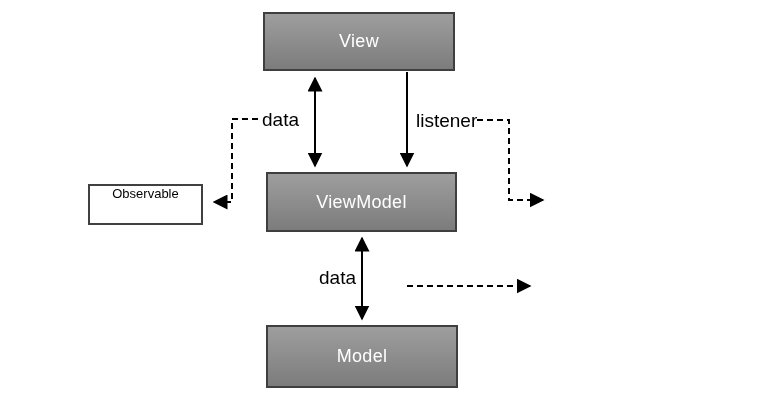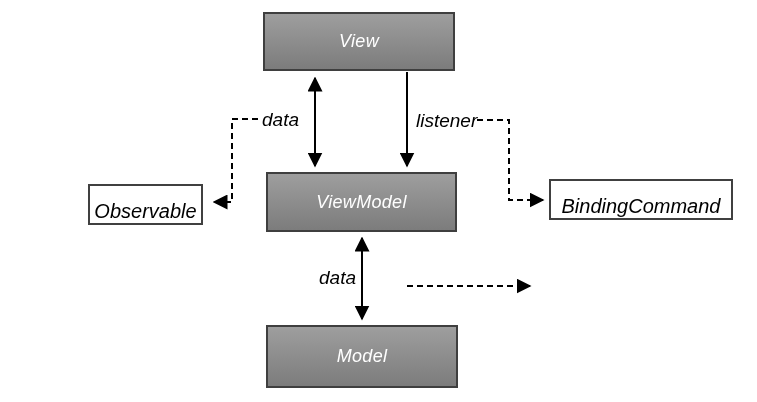--- a/index.html
+++ b/index.html
@@ -3,21 +3,20 @@
 <meta charset="utf-8">
 <style>
   html, body { margin: 0; padding: 0; }
   .canvas {
     position: relative;
     width: 757px;
     height: 402px;
     background: var(--background, #ffffff);
     font-family: "Liberation Sans", sans-serif;
     overflow: hidden;
-    font-style: italic;
   }
   .arrow-layer {
     position: absolute;
     left: 0; top: 0;
     width: 757px; height: 402px;
   }
   .gray-node {
     position: absolute;
     box-sizing: border-box;
     background: linear-gradient(to bottom, var(--node-fill-top, #9e9e9e), var(--node-fill-bottom, #7c7c7c));
@@ -29,23 +28,23 @@
     font-size: 18px;
     letter-spacing: 0.3px;
   }
   .white-node {
     position: absolute;
     box-sizing: border-box;
     background: var(--plain-box-fill, #ffffff);
     border: 2px solid var(--plain-box-border, #404040);
     color: var(--text, #000000);
     display: flex;
-    align-items: flex-end;
+    align-items: flex-start;
     justify-content: center;
-    font-size: 20px;
+    font-size: 13px;
   }
   #view       { left: 263px; top: 12px;  width: 192px; height: 59px; }
   #viewmodel  { left: 266px; top: 172px; width: 191px; height: 60px; }
   #model      { left: 266px; top: 325px; width: 192px; height: 63px; }
   #observable     { left: 88px;  top: 184px; width: 115px; height: 41px; }
   #bindingcommand { left: 549px; top: 179px; width: 184px; height: 41px; }
   #retrofit       { left: 539px; top: 265px; width: 206px; height: 41px; }
   .edge-label {
     position: absolute;
     font-size: 19px;
@@ -87,21 +86,18 @@
   <div id="viewmodel" class="gray-node">
     <span>ViewModel</span>
   </div>
   <div id="model" class="gray-node">
     <span>Model</span>
   </div>
 
   <div id="observable" class="white-node">
     <span>Observable</span>
   </div>
-  <div id="bindingcommand" class="white-node">
-    <span>BindingCommand</span>
-  </div>
 
   <div id="label-data-top" class="edge-label">data</div>
   <div id="label-listener" class="edge-label">listener</div>
   <div id="label-data-mid" class="edge-label">data</div>
 
 </div>
 
 </body></html>

